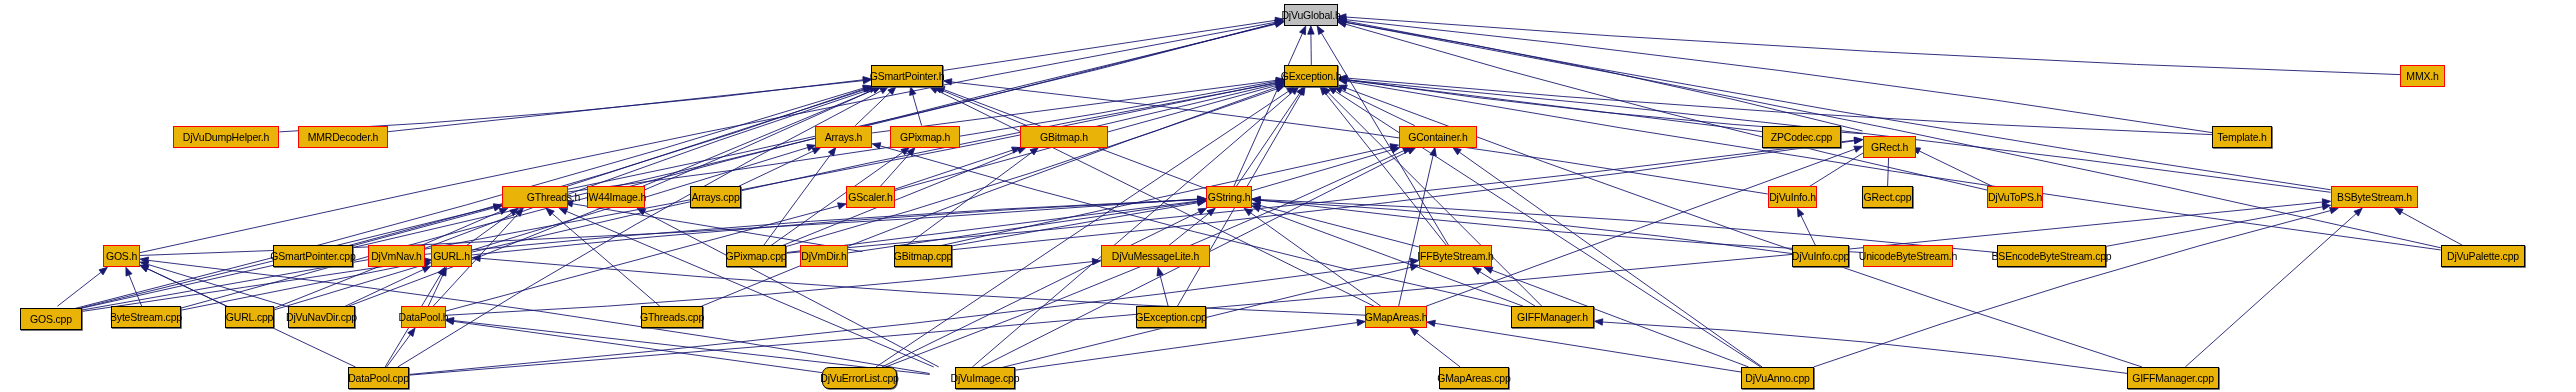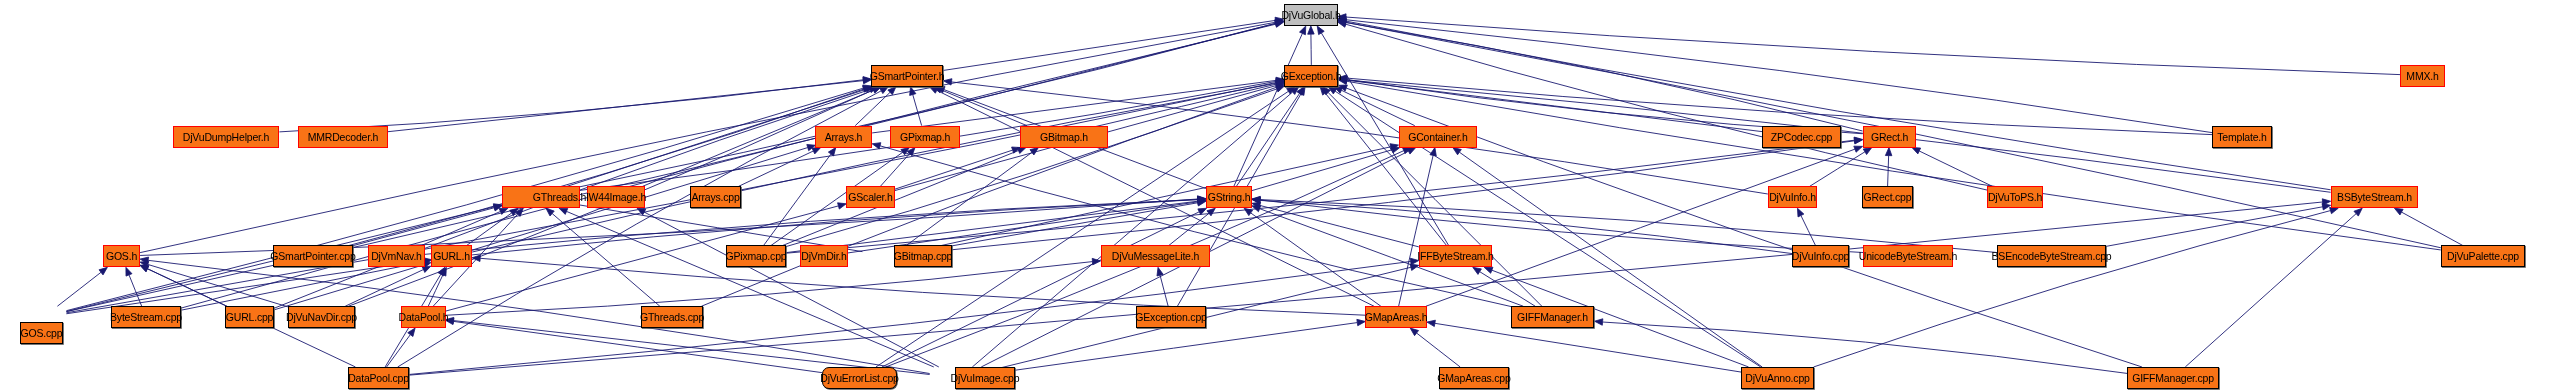--- a/index.html
+++ b/index.html
@@ -1,20 +1,20 @@
 <!DOCTYPE html>
 <html style="font-size:13px"><head>
 <meta charset="utf-8">
 <style>
   html, body { margin: 0; padding: 0; background: #ffffff; }
   body { width: 2576px; height: 393px; position: relative; overflow: hidden;
          font-family: "Liberation Sans", sans-serif; }
   #graph { position: absolute; left: 0; top: 0; width: 2576px; height: 393px; }
   .node { position: absolute; box-sizing: border-box; height: 22px;
-          background: #f97316; border: 0.8px solid #000000;
+          background: #eab308; border: 0.8px solid #000000;
           display: flex; align-items: center; justify-content: center;
           font-size: 10.5px; color: #000000; white-space: nowrap;
           font-family: "Liberation Sans Narrow", "Liberation Sans", sans-serif;
           letter-spacing: -0.2px; cursor: pointer; }
   .node.doc { border: 0.8px solid #000000; box-shadow: 0.8px 0.8px 0 #555; }
   .node.red { border: 0.8px solid #ff0000; }
   .node.root { background: #bfbfbf; border: 0.8px solid #000000; }
   .edge { fill: none; stroke: #191970; stroke-width: 1.1; }
   .arrow { fill: #191970; stroke: #191970; }
 </style>
@@ -308,27 +308,27 @@
     </div>
     <div class="node red" style="left: 1020px; top: 126px; width: 88px;">
       <span>GBitmap.h</span>
     </div>
     <div class="node red" style="left: 1399px; top: 126px; width: 78px;">
       <span>GContainer.h</span>
     </div>
     <div class="node doc" style="left: 1762px; top: 126px; width: 79px;">
       <span>ZPCodec.cpp</span>
     </div>
-    <div class="node red" style="left: 1863px; top: 126px; width: 53px;">
+    <div class="node red" style="left: 1863px; top: 136px; width: 53px;">
       <span>GRect.h</span>
     </div>
     <div class="node doc" style="left: 2212px; top: 126px; width: 60px;">
       <span>Template.h</span>
     </div>
-    <div class="node red" style="left: 502px; top: 186px; width: 78px; padding-left: 37px;">
+    <div class="node red" style="left: 502px; top: 186px; width: 66px; padding-left: 37px;">
       <span>GThreads.h</span>
     </div>
     <div class="node red" style="left: 587px; top: 186px; width: 58px;">
       <span>IW44Image.h</span>
     </div>
     <div class="node doc" style="left: 690px; top: 186px; width: 51px;">
       <span>Arrays.cpp</span>
     </div>
     <div class="node red" style="left: 846px; top: 186px; width: 49px;">
       <span>GScaler.h</span>
@@ -380,21 +380,21 @@
     </div>
     <div class="node red" style="left: 1863px; top: 245px; width: 90px;">
       <span>UnicodeByteStream.h</span>
     </div>
     <div class="node doc" style="left: 1997px; top: 245px; width: 109px;">
       <span>BSEncodeByteStream.cpp</span>
     </div>
     <div class="node doc" style="left: 2441px; top: 245px; width: 84px;">
       <span>DjVuPalette.cpp</span>
     </div>
-    <div class="node doc" style="left: 20px; top: 322px; width: 43px; text-align: center;">
+    <div class="node doc" style="left: 20px; top: 308px; width: 62px; text-align: center;">
       <span>GOS.cpp</span>
     </div>
     <div class="node doc" style="left: 111px; top: 306px; width: 70px;">
       <span>ByteStream.cpp</span>
     </div>
     <div class="node doc" style="left: 225px; top: 306px; width: 49px;">
       <span>GURL.cpp</span>
     </div>
     <div class="node doc" style="left: 288px; top: 306px; width: 67px;">
       <span>DjVuNavDir.cpp</span>

